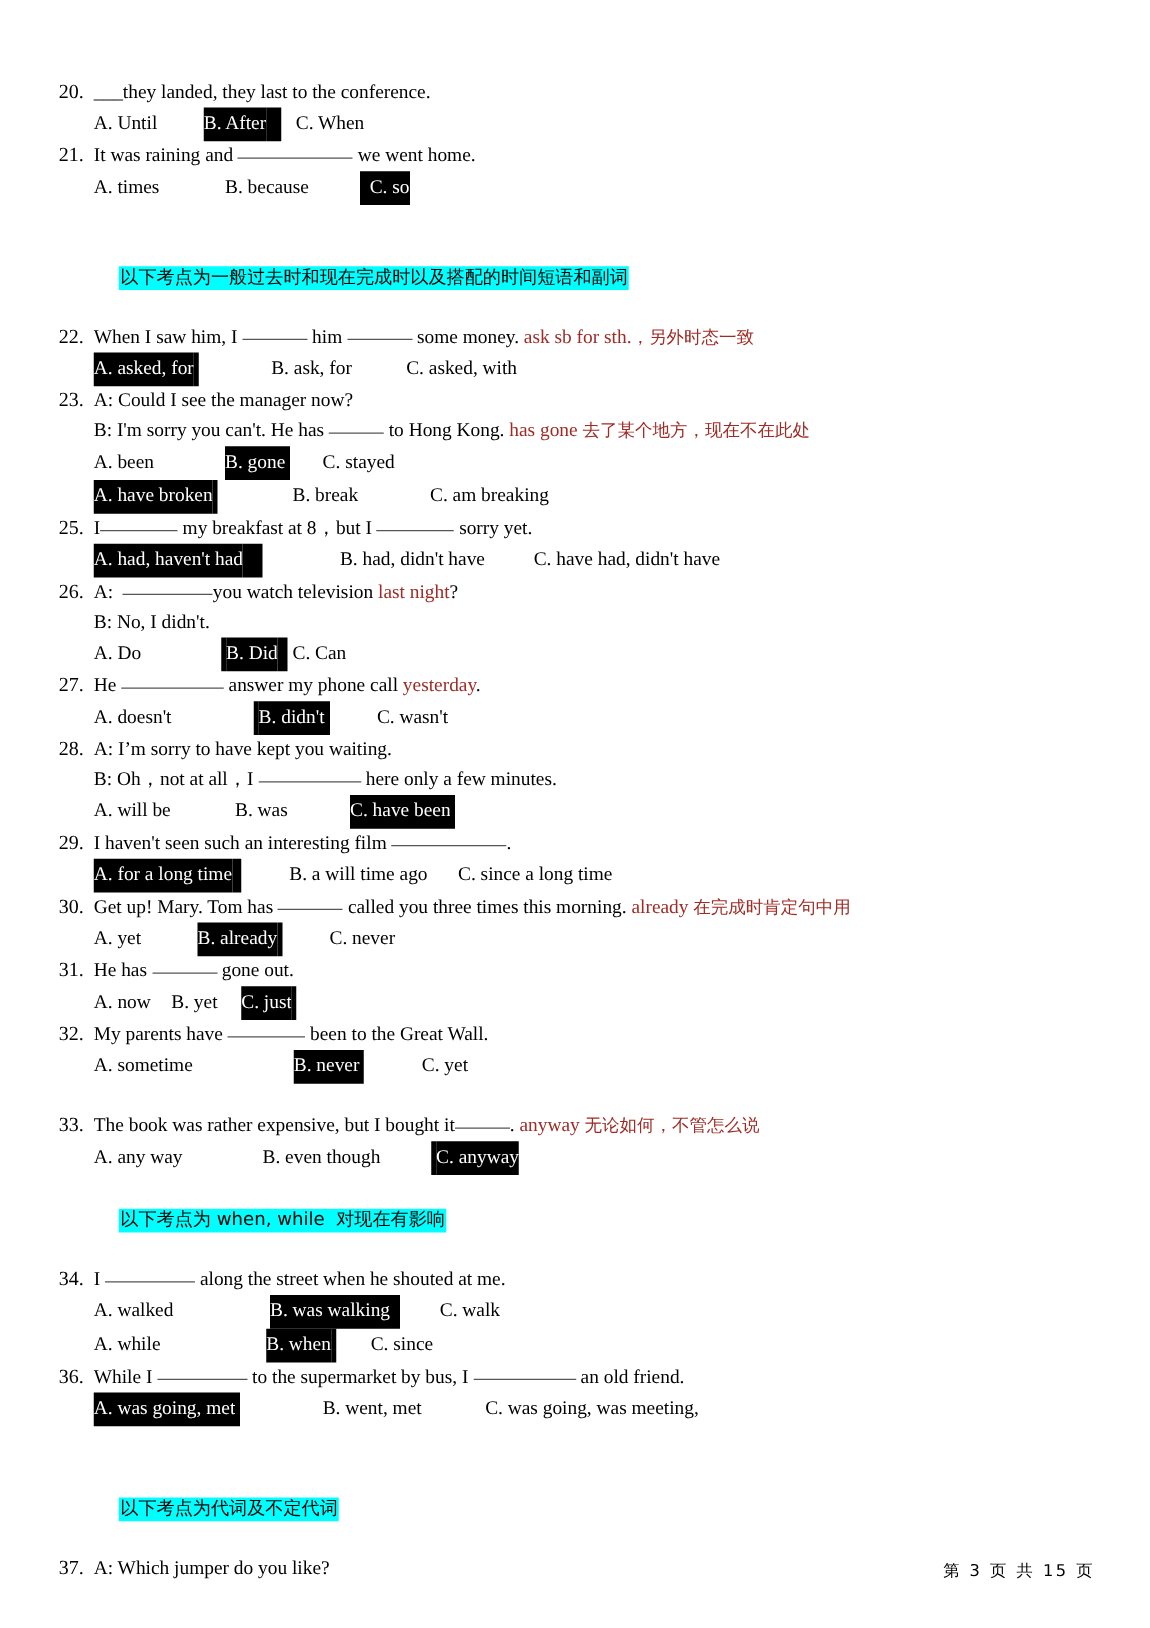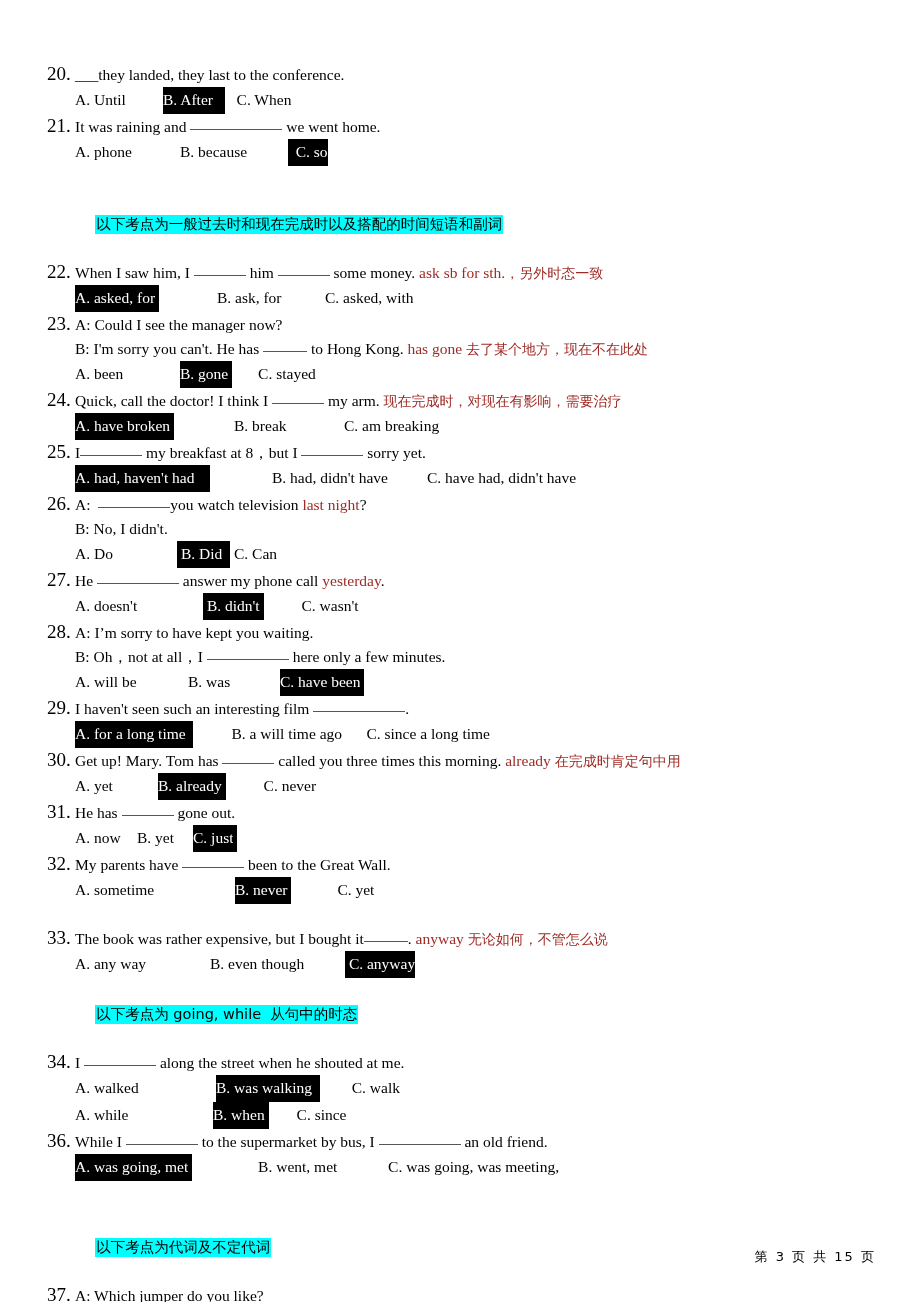--- a/index.html
+++ b/index.html
@@ -33,21 +33,21 @@
     display: flex;
     align-items: baseline;
     font-size: 15.5px;
     line-height: 24px;
     white-space: pre;
   }
   .qnum {
     width: 28px;
     flex: 0 0 28px;
     text-align: left;
-    font-size: 19px;
+    font-size: 16px;
   }
   .qbody {
     flex: 1 1 auto;
     white-space: pre-wrap;
   }
   .indent {
     margin-left: 28px;
   }
 
   
@@ -137,21 +137,21 @@
       <span class="opt" style="width:88px">A. Until</span>
       <span class="opt hl-black">B. After</span><span class="hl-black">   </span>
       <span class="opt" style="margin-left:12px">C. When</span>
     </div>
 
     <div class="line">
       <span class="qnum">21.</span>
       <span class="qbody"><span>It was raining and</span> <span class="blank b10"></span> <span>we went home.</span></span>
     </div>
     <div class="opts">
-      <span class="opt" style="width:105px">A. phone</span>
+      <span class="opt" style="width:105px">A. times</span>
       <span class="opt" style="width:108px">B. because</span>
       <span class="hl-black">  </span><span class="opt hl-black">C. so</span>
     </div>
 
     <div class="spacer-md"></div>
 
     <div class="section-head">
       <span class="hl-cyan">以下考点为一般过去时和现在完成时以及搭配的时间短语和副词</span>
     </div>
 
@@ -171,24 +171,20 @@
     </div>
     <div class="line indent">
       <span class="qbody"><span>B: I'm sorry you can't. He has</span> <span class="blank b5"></span> <span>to Hong Kong.</span> <span class="red">has gone</span> <span class="red cjk-serif">去了某个地方，现在不在此处</span></span>
     </div>
     <div class="opts">
       <span class="opt" style="width:105px">A. been</span>
       <span class="opt hl-black">B. gone</span><span class="hl-black"> </span>
       <span class="opt" style="margin-left:26px">C. stayed</span>
     </div>
 
-    <div class="line">
-      <span class="qnum">24.</span>
-      <span class="qbody"><span>Quick, call the doctor! I think I</span> <span class="blank b6"></span> <span>my arm.</span> <span class="red cjk-serif">现在完成时，对现在有影响，需要治疗</span></span>
-    </div>
     <div class="opts">
       <span class="opt hl-black">A. have broken</span><span class="hl-black"> </span>
       <span class="opt" style="margin-left:60px;width:110px">B. break</span>
       <span class="opt">C. am breaking</span>
     </div>
 
     <div class="line">
       <span class="qnum">25.</span>
       <span class="qbody"><span>I</span><span class="blank b7"></span> <span>my breakfast at 8，but I</span> <span class="blank b7"></span> <span>sorry yet.</span></span>
     </div>
@@ -280,21 +276,21 @@
       <span class="qnum">33.</span>
       <span class="qbody"><span>The book was rather expensive, but I bought it</span><span class="blank b5"></span><span>.</span> <span class="red">anyway</span> <span class="red cjk-serif">无论如何，不管怎么说</span></span>
     </div>
     <div class="opts">
       <span class="opt" style="width:135px">A. any way</span>
       <span class="opt" style="width:135px">B. even though</span>
       <span class="hl-black"> </span><span class="opt hl-black">C. anyway</span>
     </div>
 
     <div class="section-head">
-      <span class="hl-cyan">以下考点为 going, while  从句中的时态</span>
+      <span class="hl-cyan">以下考点为 when, while  对现在有影响</span>
     </div>
 
     <div class="line">
       <span class="qnum">34.</span>
       <span class="qbody"><span>I</span> <span class="blank b8"></span> <span>along the street when he shouted at me.</span></span>
     </div>
     <div class="opts">
       <span class="opt" style="width:141px">A. walked</span>
       <span class="opt hl-black">B. was walking</span><span class="hl-black">  </span>
       <span class="opt" style="margin-left:32px">C. walk</span>

